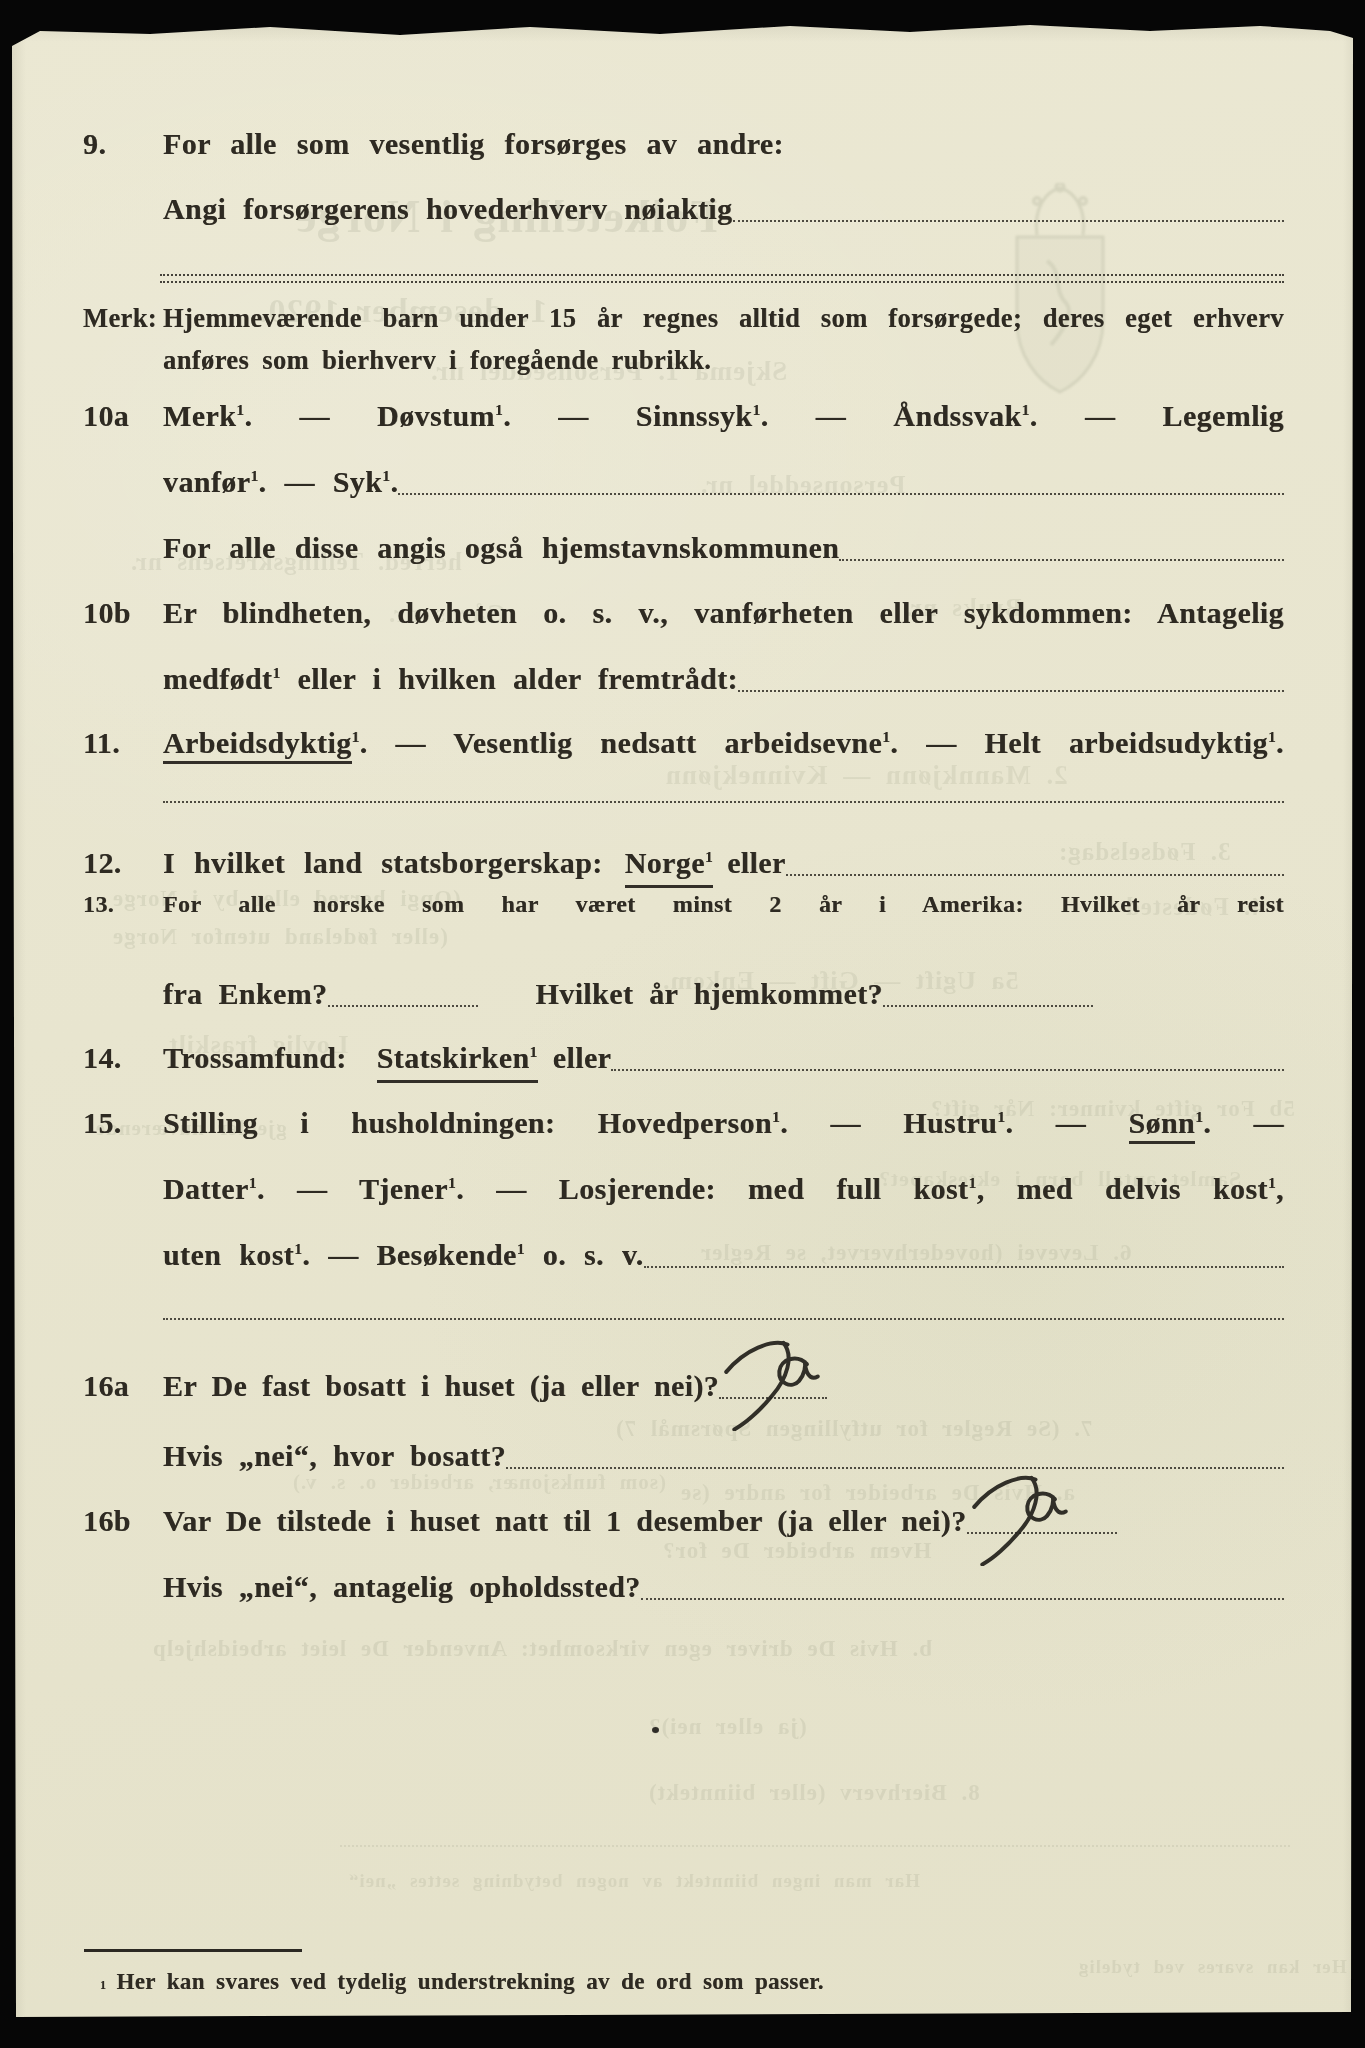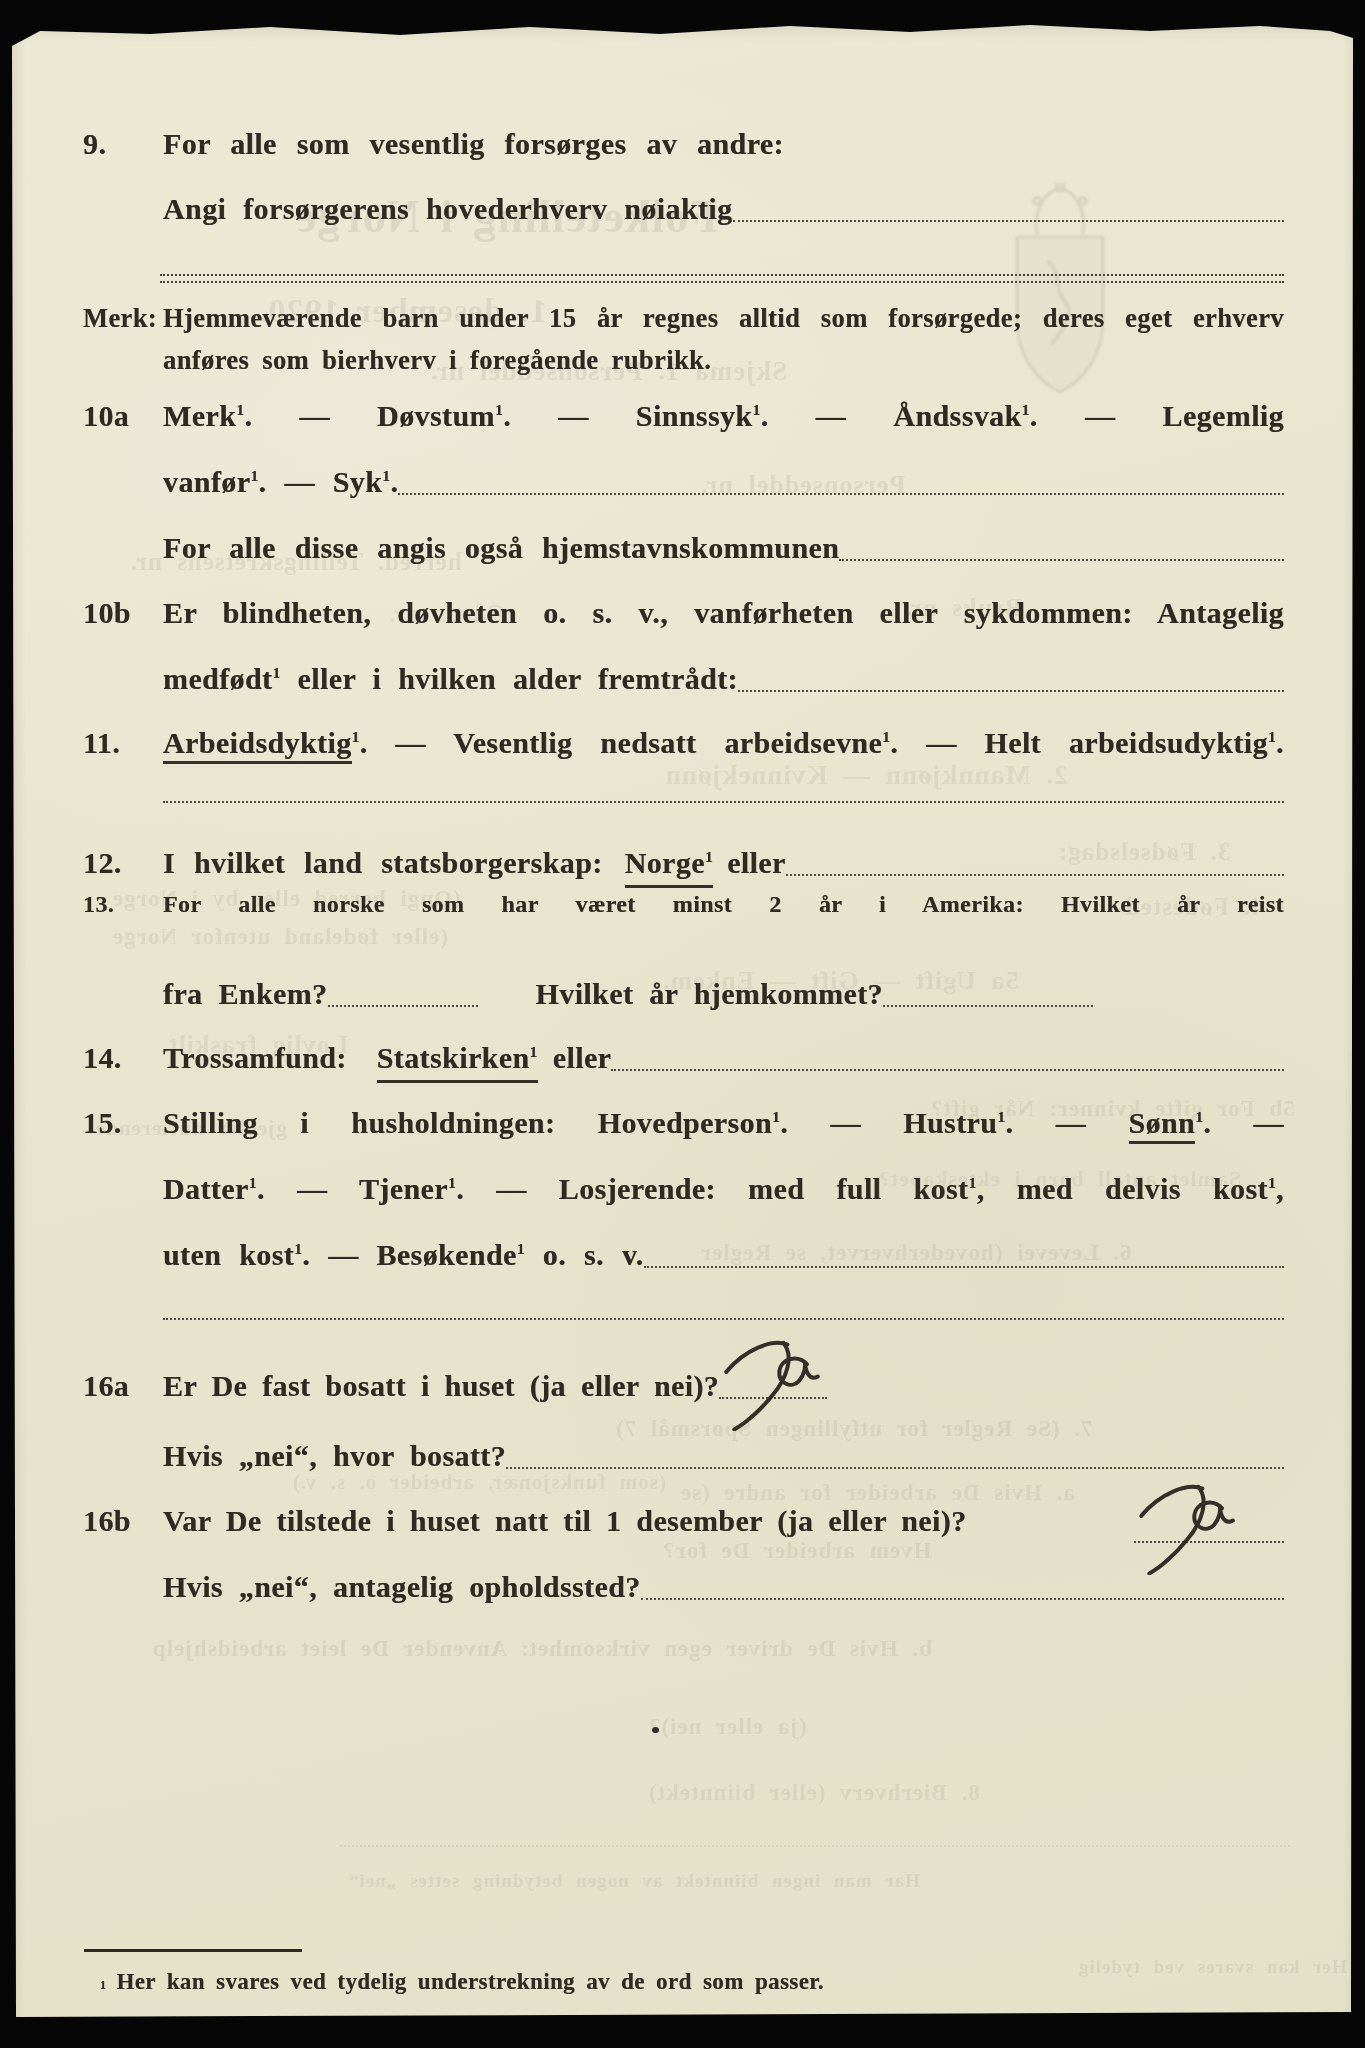--- a/index.html
+++ b/index.html
@@ -220,21 +220,21 @@
       </div>
     </div>
     <div class="line" style="top: 1436px; font-size: 30px;">
       <div class="content flex" style="word-spacing: 8px;">
         <span class="txt">Hvis „nei“, hvor bosatt?</span>
         <div class="leader fill"></div>
       </div>
     </div>
     <div class="line" style="top: 1501px; font-size: 30px;">
       <span class="num">16b</span>
-      <div class="content flex" style="word-spacing: 7px; flex-direction: column;">
+      <div class="content flex" style="word-spacing: 7px;">
         <span class="txt">Var De tilstede i huset natt til 1 desember (ja eller nei)?</span>
         <div class="leader" style="width: 150px;">
           <svg width="110" height="100" viewBox="0 0 110 100" style="display: block;" class="hand-ja">
   <g fill="none" stroke="#22201b" stroke-width="4" stroke-linecap="round" opacity="0.92" transform="rotate(-4 55 50)">
     <path d="M14,38 C34,17 62,8 77,15"></path>
     <path d="M73,13 C83,27 74,49 58,65 C45,79 29,91 18,96"></path>
     <path d="M95,36 C86,25 69,29 67,41 C65,53 78,60 86,52 C92,46 94,37 93,33 C93,43 96,53 105,49"></path>
   </g>
 </svg>
         </div>

